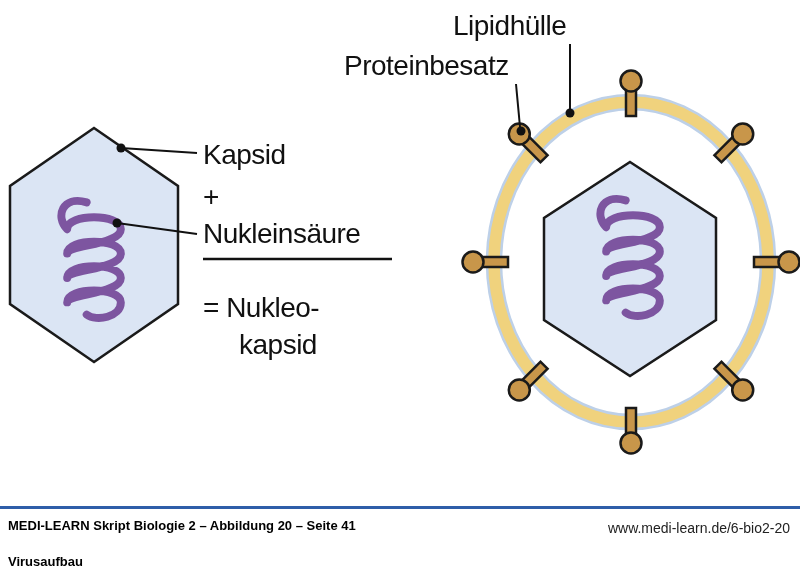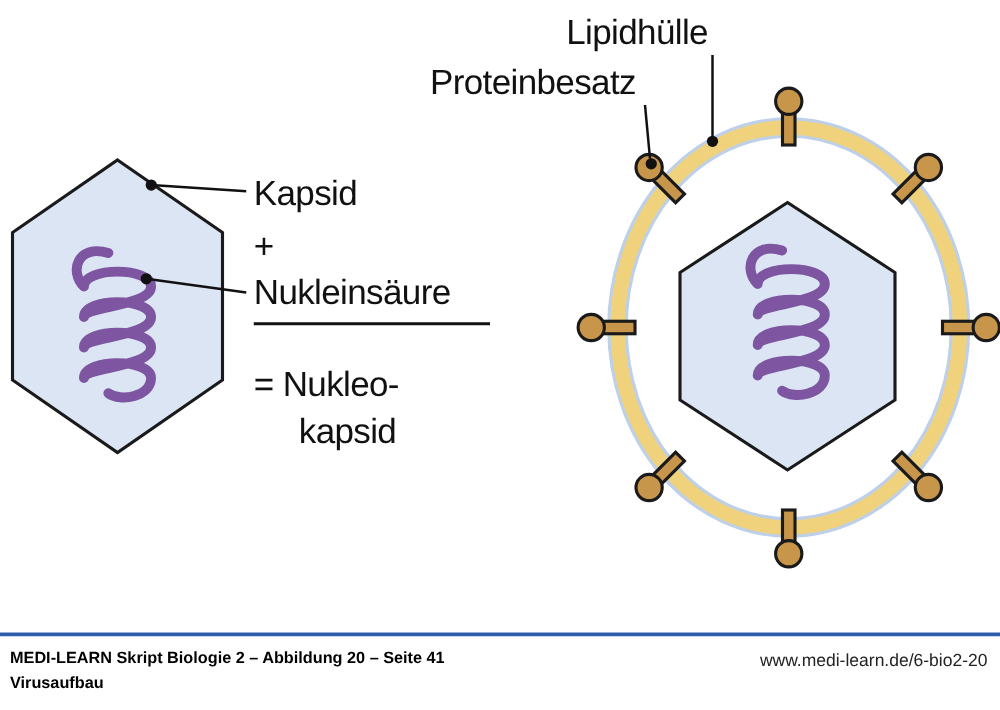--- a/index.html
+++ b/index.html
@@ -33,21 +33,21 @@
   
   .footer { position: absolute; left: 0; right: 0; bottom: 0; height: 62px; }
   .footer-rule { height: 3px; width: 800px; background: #2e5ea9; }
   .footer-row {
     display: flex;
     justify-content: space-between;
     align-items: flex-start;
     padding: 9px 10px 0 8px;
   }
   .footer-left div { font-size: 13px; font-weight: bold; color: #000000; }
-  .footer-left div + div { margin-top: 5px; }
+  .footer-left div + div { margin-top: 21px; }
   .footer-url { font-size: 14px; color: #222222; padding-top: 2px; }
 </style>
 </head>
 <body>
 
 <div class="page">
 
   <svg class="diagram" width="800" height="506" viewBox="0 0 800 506" xmlns="http://www.w3.org/2000/svg">
 
     <defs>

